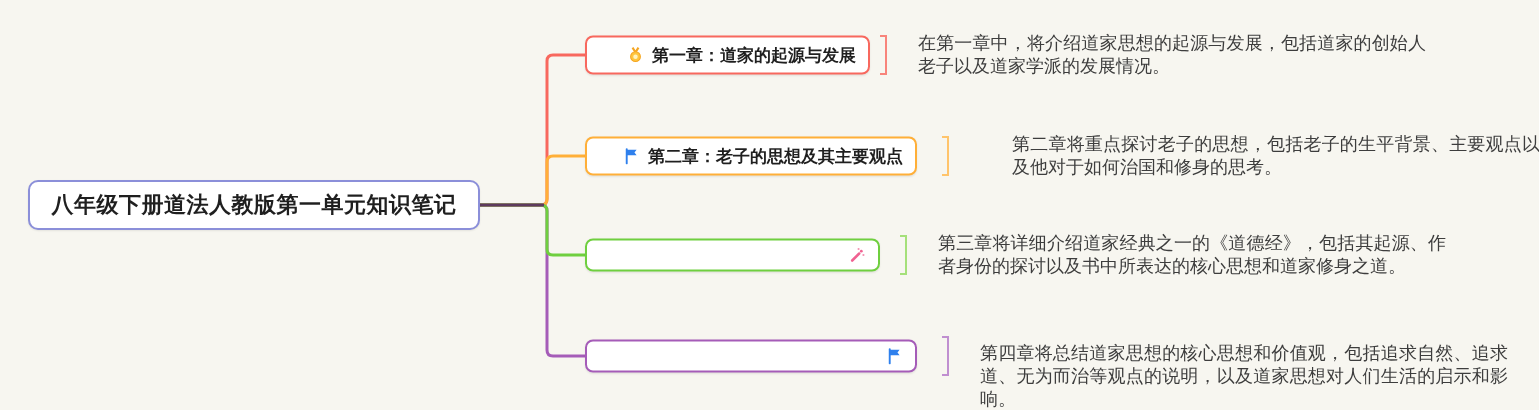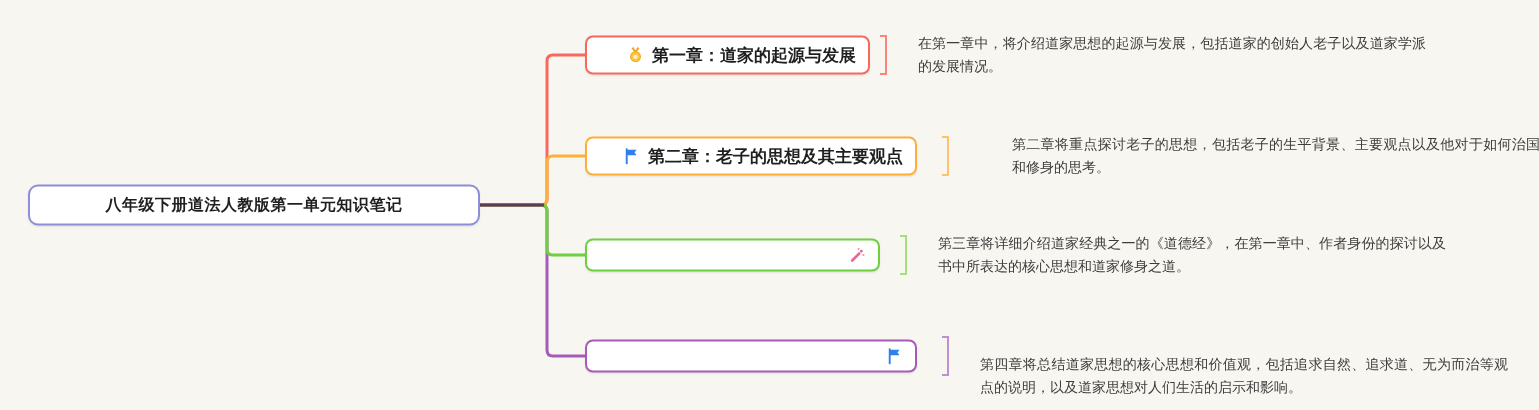--- a/index.html
+++ b/index.html
@@ -24,40 +24,40 @@
     color:#1f1f1f;
     white-space:nowrap;
     box-shadow:0 1px 2px rgba(0,0,0,0.08);
     cursor:pointer;
     justify-content:flex-end;
   }
   .root-node{
     left:28px;top:205px;
     min-width:452px;
     justify-content:center;
-    font-size:16px;
+    font-size:22px;
     border-radius:10px;
     padding:8px 18px;
     letter-spacing:0.5px;
   }
   .node .icon{display:inline-flex;width:17px;height:17px;flex:0 0 auto;}
   .node .icon svg{width:17px;height:17px;}
   .bracket{
     position:absolute;
     transform:translateY(-50%);
     width:7px;height:40px;
     border-top:2px solid;
     border-right:2px solid;
     border-bottom:2px solid;
     box-sizing:border-box;
   }
   .summary{
     position:absolute;
     transform:translateY(-50%);
-    font-size:14px;
+    font-size:18px;
     line-height:23px;
     color:#3d3d3d;
     text-align:justify;
   }
 </style>
 </head>
 <body>
 
 <div class="canvas" style="background: rgb(247, 246, 240);">
 
@@ -104,21 +104,21 @@
     <span class="icon">
       <svg viewBox="0 0 16 16">
         <path d="M3 13.2 L9.6 6.6" stroke="#f06292" stroke-width="2.4" stroke-linecap="round"></path>
         <circle cx="11.6" cy="4.4" r="1.3" fill="#f06292"></circle>
         <circle cx="13.6" cy="8" r="1" fill="#f48fb1"></circle>
         <circle cx="9" cy="2.4" r="1" fill="#f48fb1"></circle>
       </svg>
     </span>
   </div>
   <div class="bracket" style="left: 900px; top: 255px; border-color: rgb(165, 224, 122);"></div>
-  <div class="summary" style="left:938px;top:255px;width:508px;">第三章将详细介绍道家经典之一的《道德经》，在第一章中、作者身份的探讨以及书中所表达的核心思想和道家修身之道。</div>
+  <div class="summary" style="left:938px;top:255px;width:508px;">第三章将详细介绍道家经典之一的《道德经》，包括其起源、作者身份的探讨以及书中所表达的核心思想和道家修身之道。</div>
 
   <div class="node" style="left: 585px; top: 356px; min-width: 332px; border-color: rgb(165, 92, 184);">
     <span class="icon">
       <svg viewBox="0 0 16 16">
         <path d="M3.5 1.5 V15" stroke="#2f80ed" stroke-width="1.8" stroke-linecap="round"></path>
         <path d="M3.5 2 H12.8 L10.8 4.6 L12.8 7.2 H3.5 Z" fill="#2f80ed"></path>
       </svg>
     </span>
   </div>
   <div class="bracket" style="left: 942px; top: 356px; border-color: rgb(192, 143, 208);"></div>

